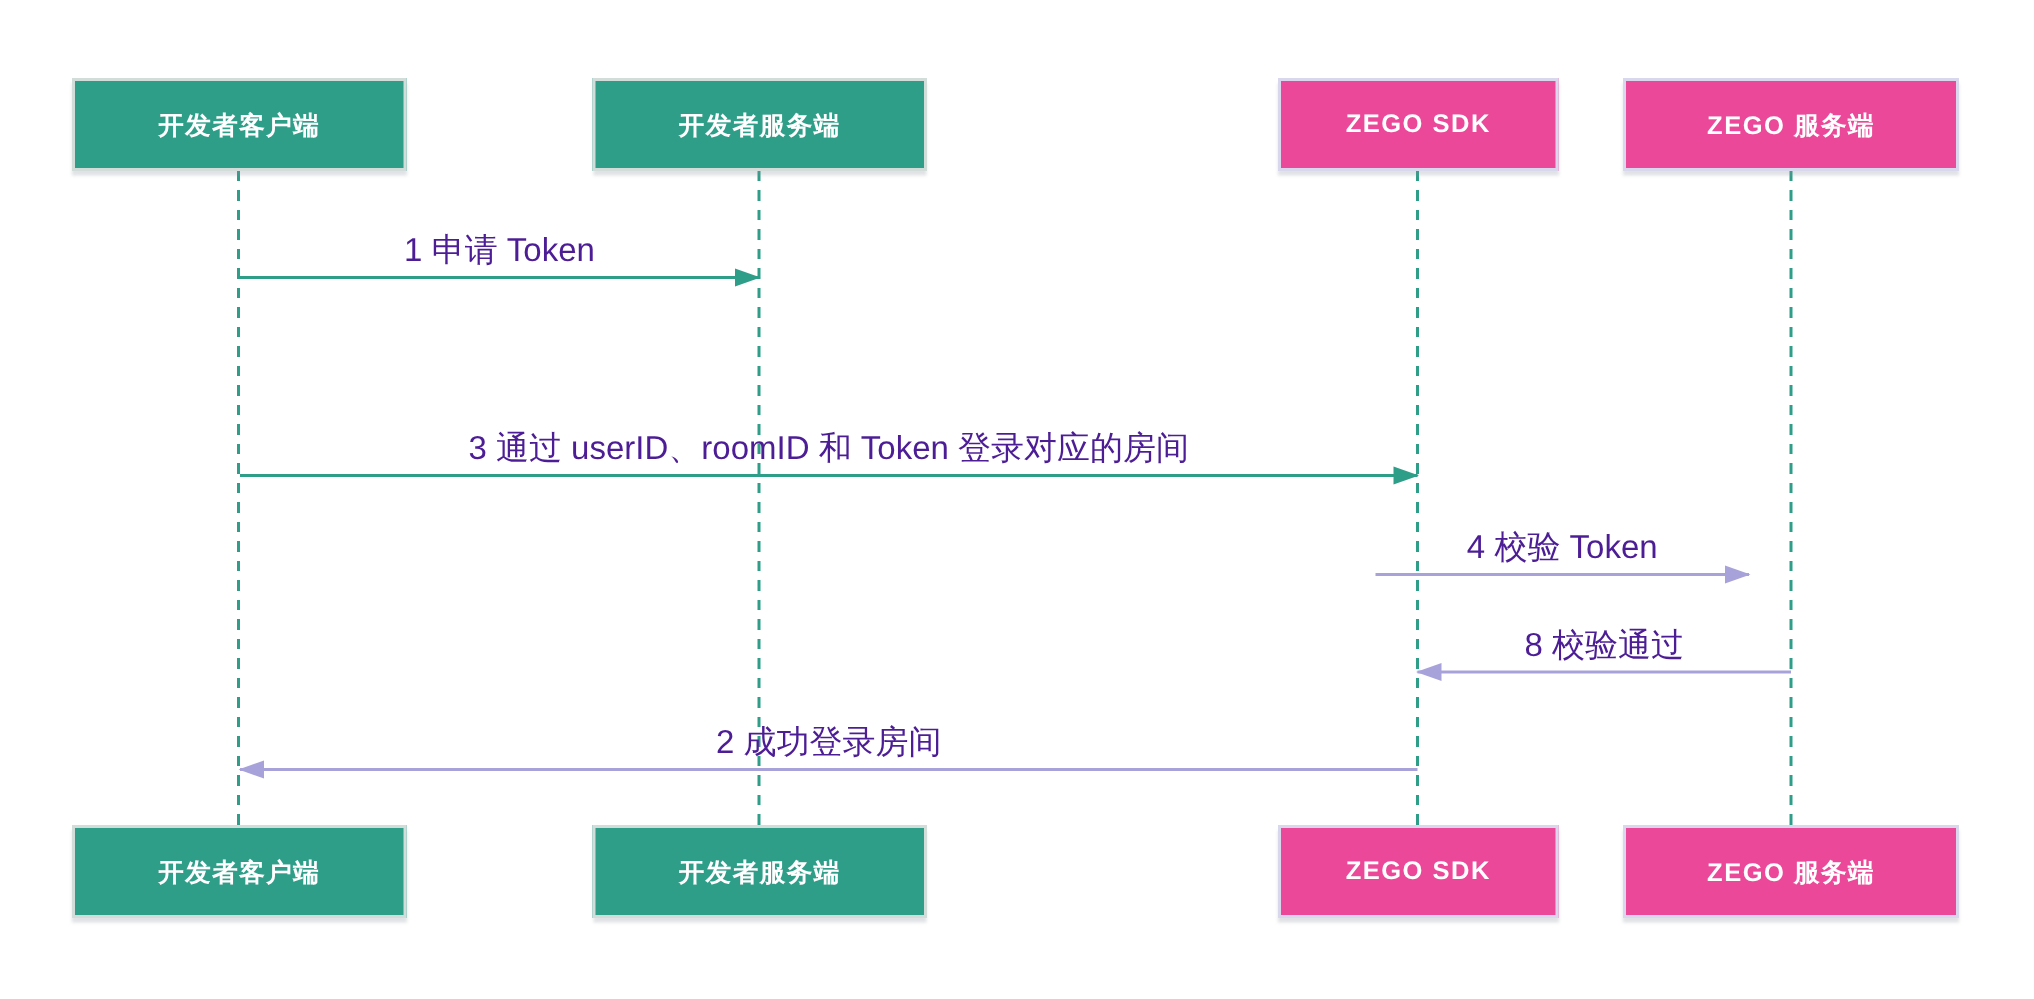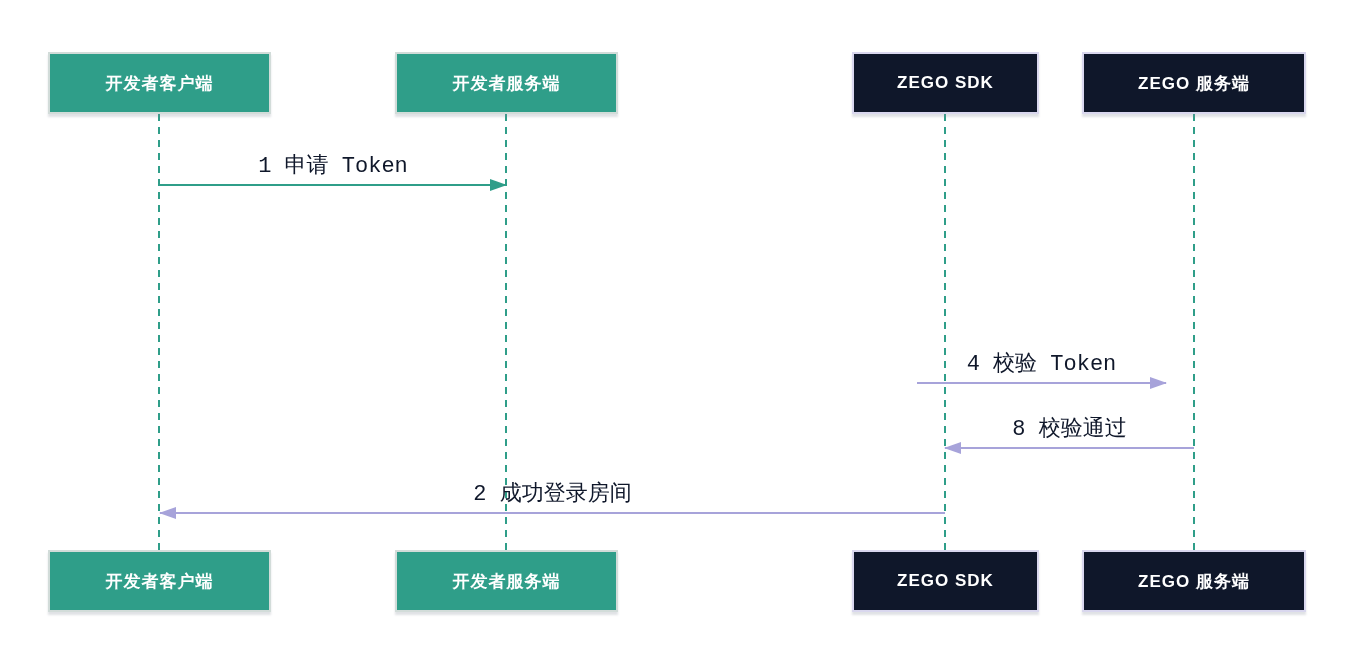--- a/index.html
+++ b/index.html
@@ -28,21 +28,21 @@
     font-weight: bold;
     letter-spacing: 1px;
     white-space: nowrap;
   }
   .actor.green {
     background: #2f9e89;
     border: 2px solid #d2dcd9;
     box-shadow: 0 3px 2px rgba(130, 140, 150, 0.25);
   }
   .actor.purple {
-    background: #0f172a;
+    background: #ec4899;
     border: 2px solid #d9d7ee;
     box-shadow: 0 3px 2px rgba(130, 140, 150, 0.25);
   }
   .row-top    { top: 52px; }
   .row-bottom { top: 550px; }
   .a1 { left: 48px;   width: 223px; }
   .a2 { left: 395px;  width: 223px; }
   .a3 { left: 852px;  width: 187px; }
   .a4 { left: 1082px; width: 224px; }
   
@@ -63,24 +63,23 @@
   .l4 { left: 1193px; }
   
   .message {
     position: absolute;
   }
   .msg-label {
     height: 28px;
     line-height: 28px;
     text-align: center;
     font-size: 22px;
-    color: #0f172a;
+    color: #4c1d95;
     white-space: nowrap;
     margin-bottom: 3px;
-    font-family: Liberation Mono, monospace;
   }
   .msg-line {
     position: relative;
     height: 2px;
   }
   .msg-line.green  { background: #2f9e89; }
   .msg-line.purple { background: #a7a3da; }
   .arrowhead {
     position: absolute;
     width: 0;
@@ -119,20 +118,26 @@
   <div class="actor purple row-top a4">ZEGO 服务端</div>
 
   <div class="message m1">
     <div class="msg-label">1 申请 Token</div>
     <div class="msg-line green">
       <div class="arrowhead point-right green"></div>
     </div>
   </div>
 
 
+  <div class="message m3">
+    <div class="msg-label">3 通过 userID、roomID 和 Token 登录对应的房间</div>
+    <div class="msg-line green">
+      <div class="arrowhead point-right green"></div>
+    </div>
+  </div>
 
   <div class="message m4">
     <div class="msg-label">4 校验 Token</div>
     <div class="msg-line purple">
       <div class="arrowhead point-right purple"></div>
     </div>
   </div>
 
   <div class="message m5">
     <div class="msg-label">8 校验通过</div>

